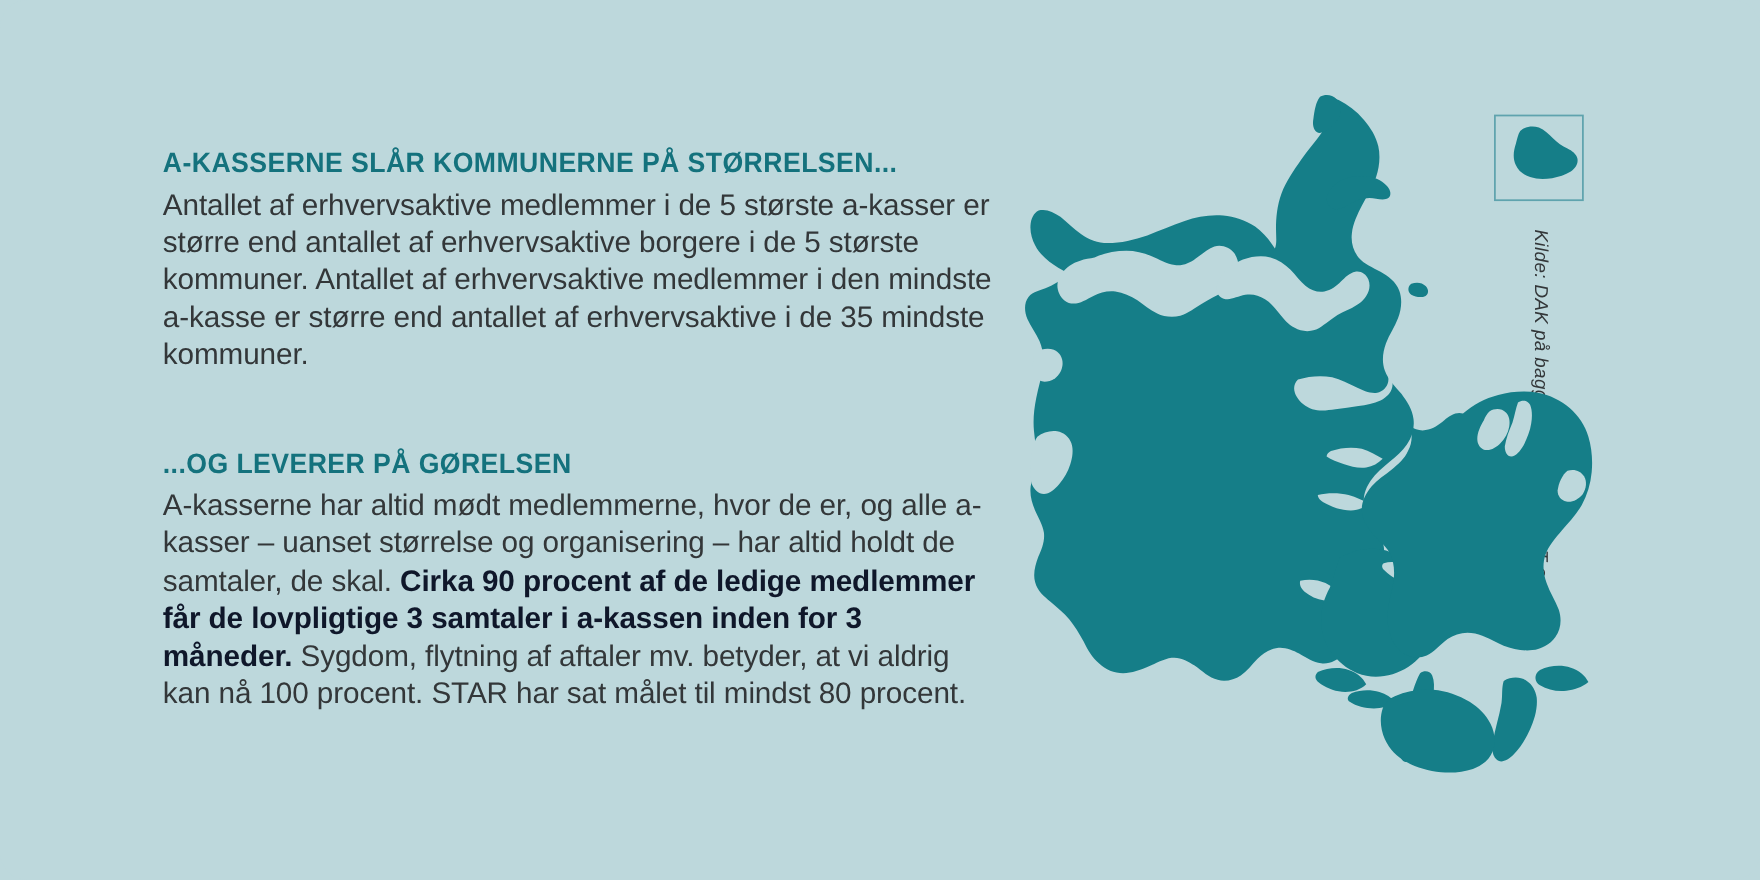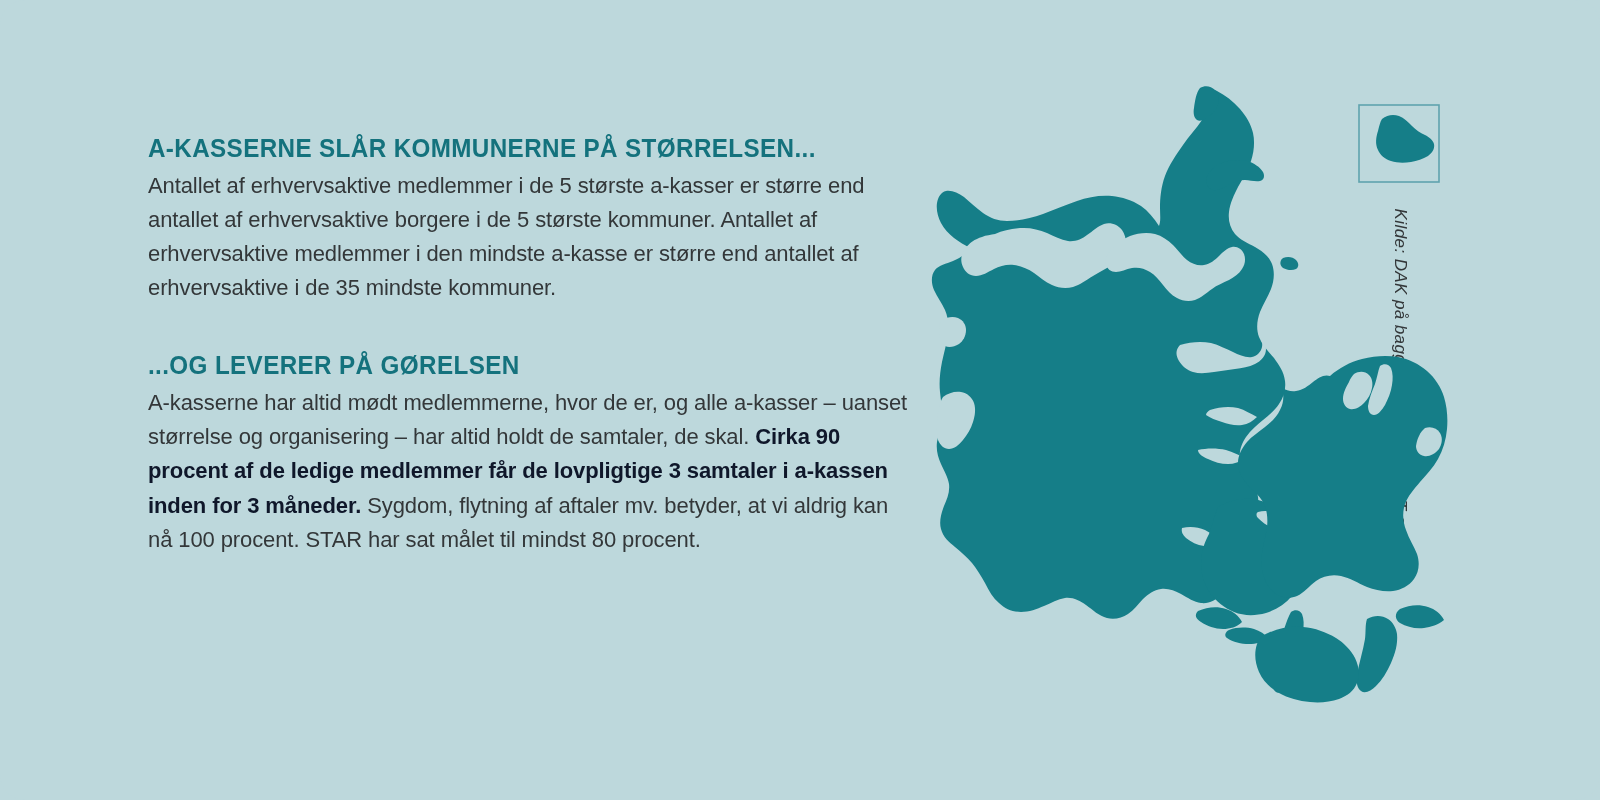--- a/index.html
+++ b/index.html
@@ -25,39 +25,39 @@
   }
 
   
   .text-column {
     position: absolute;
     left: 148px;
     top: 134px;
     width: 760px;
   }
   .block + .block {
-    margin-top: 46px;
+    margin-top: 68px;
   }
   .heading {
     font-family: "Liberation Sans", "DejaVu Sans", sans-serif;
     font-weight: 700;
     font-size: 25.5px;
     line-height: 1.16;
     letter-spacing: 0.4px;
     color: #14727d;
     text-transform: uppercase;
     margin: 0 0 5px 0;
     transform: scaleX(0.95);
     transform-origin: left center;
     white-space: nowrap;
   }
   .body-text {
     font-family: "Liberation Sans", "DejaVu Sans", sans-serif;
     font-weight: 400;
-    font-size: 22px;
+    font-size: 27px;
     line-height: 34.2px;
     color: #333739;
     margin: 0;
     letter-spacing: -0.1px;
   }
   .body-text b {
     font-weight: 700;
     color: #0f172a;
   }
 

